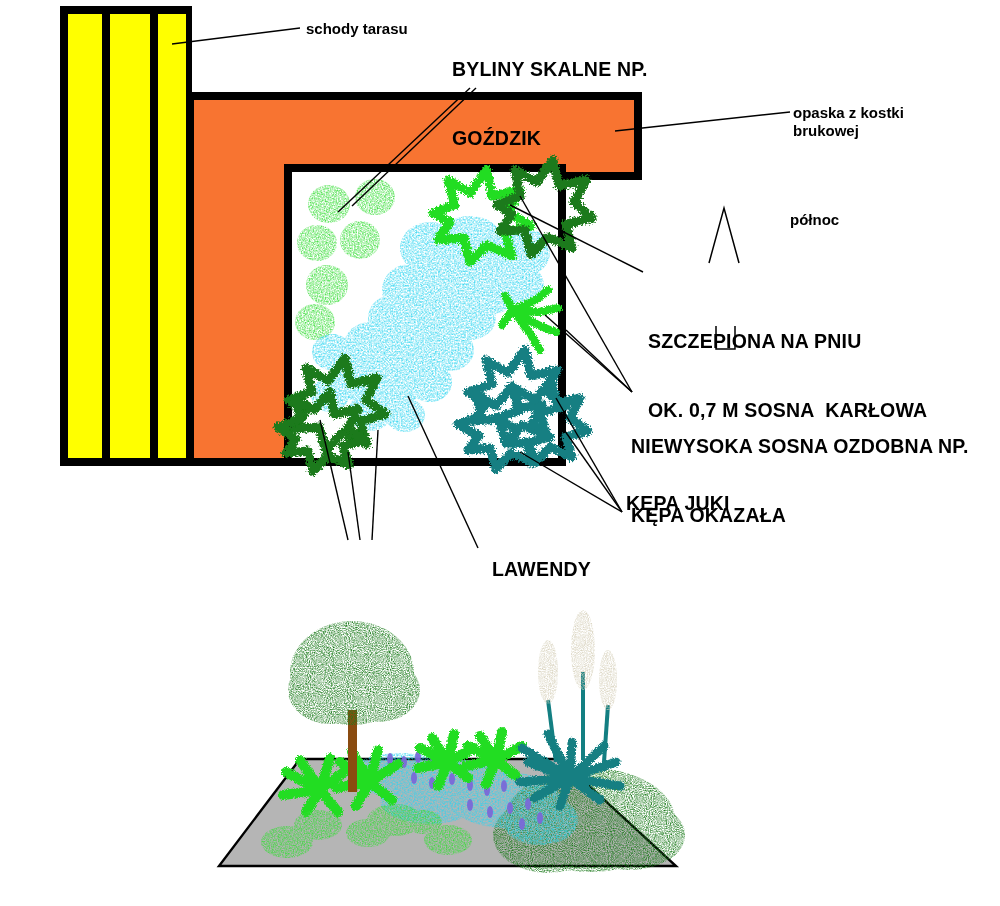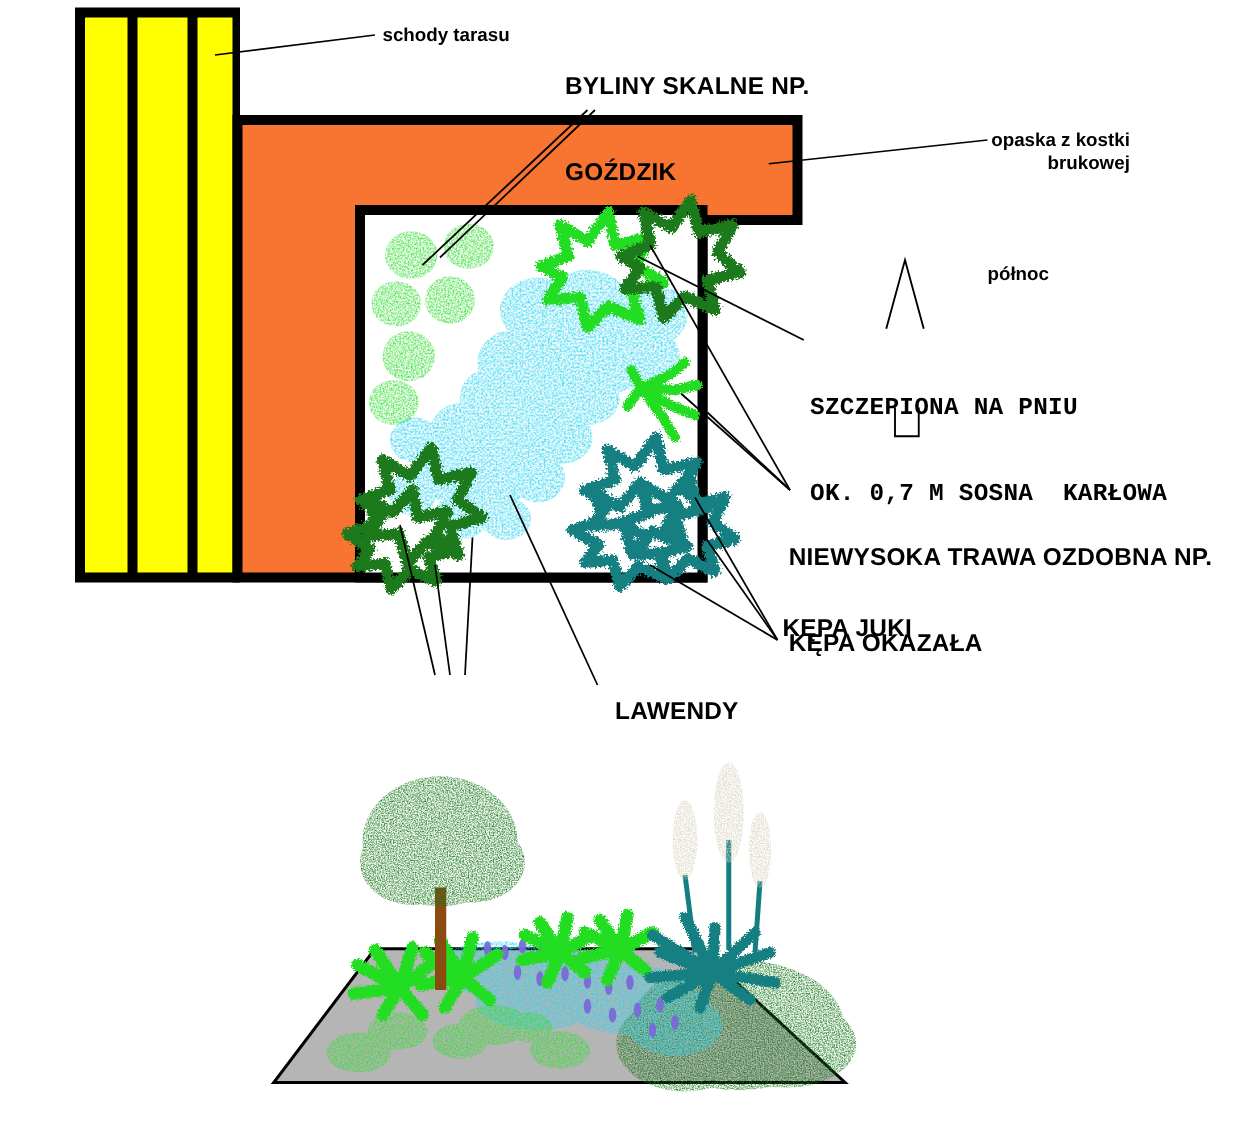--- a/index.html
+++ b/index.html
@@ -230,37 +230,37 @@
           <ellipse cx="548" cy="672" rx="10" ry="32"></ellipse>
           <ellipse cx="583" cy="650" rx="12" ry="40"></ellipse>
           <ellipse cx="608" cy="680" rx="9" ry="30"></ellipse>
         </g>
       </g>
     </g>
   </svg>
 
   <div class="lbl lbl-small" style="left:306px;top:20px;">schody tarasu</div>
 
-  <div class="lbl lbl-small" style="left:793px;top:104px;text-align:right;">opaska z kostki
+  <div class="lbl lbl-small" style="left:793px;top:104px;">opaska z kostki
 brukowej</div>
 
   <div class="lbl lbl-small" style="left:790px;top:211px;">północ</div>
 
   <div class="lbl lbl-caps" style="left:452px;top:12px;">
     <div>BYLINY SKALNE NP.</div>
     <div>GOŹDZIK</div>
   </div>
 
-  <div class="lbl lbl-caps" style="left:648px;top:269px;font-family:Liberation Mono, monospace;">
+  <div class="lbl lbl-caps" style="left:648px;top:284px;">
     <div>SZCZEPIONA NA PNIU</div>
     <div>OK. 0,7 M SOSNA  KARŁOWA</div>
   </div>
 
   <div class="lbl lbl-caps" style="left:631px;top:389px;">
-    <div>NIEWYSOKA TRAWA OZDOBNA NP.</div>
+    <div>NIEWYSOKA SOSNA OZDOBNA NP.</div>
     <div>KĘPA OKAZAŁA</div>
   </div>
 
   <div class="lbl lbl-caps" style="left:626px;top:492px;">KĘPA JUKI</div>
 
 
   <div class="lbl lbl-caps" style="left:492px;top:558px;">LAWENDY</div>
 
 </div>
 

